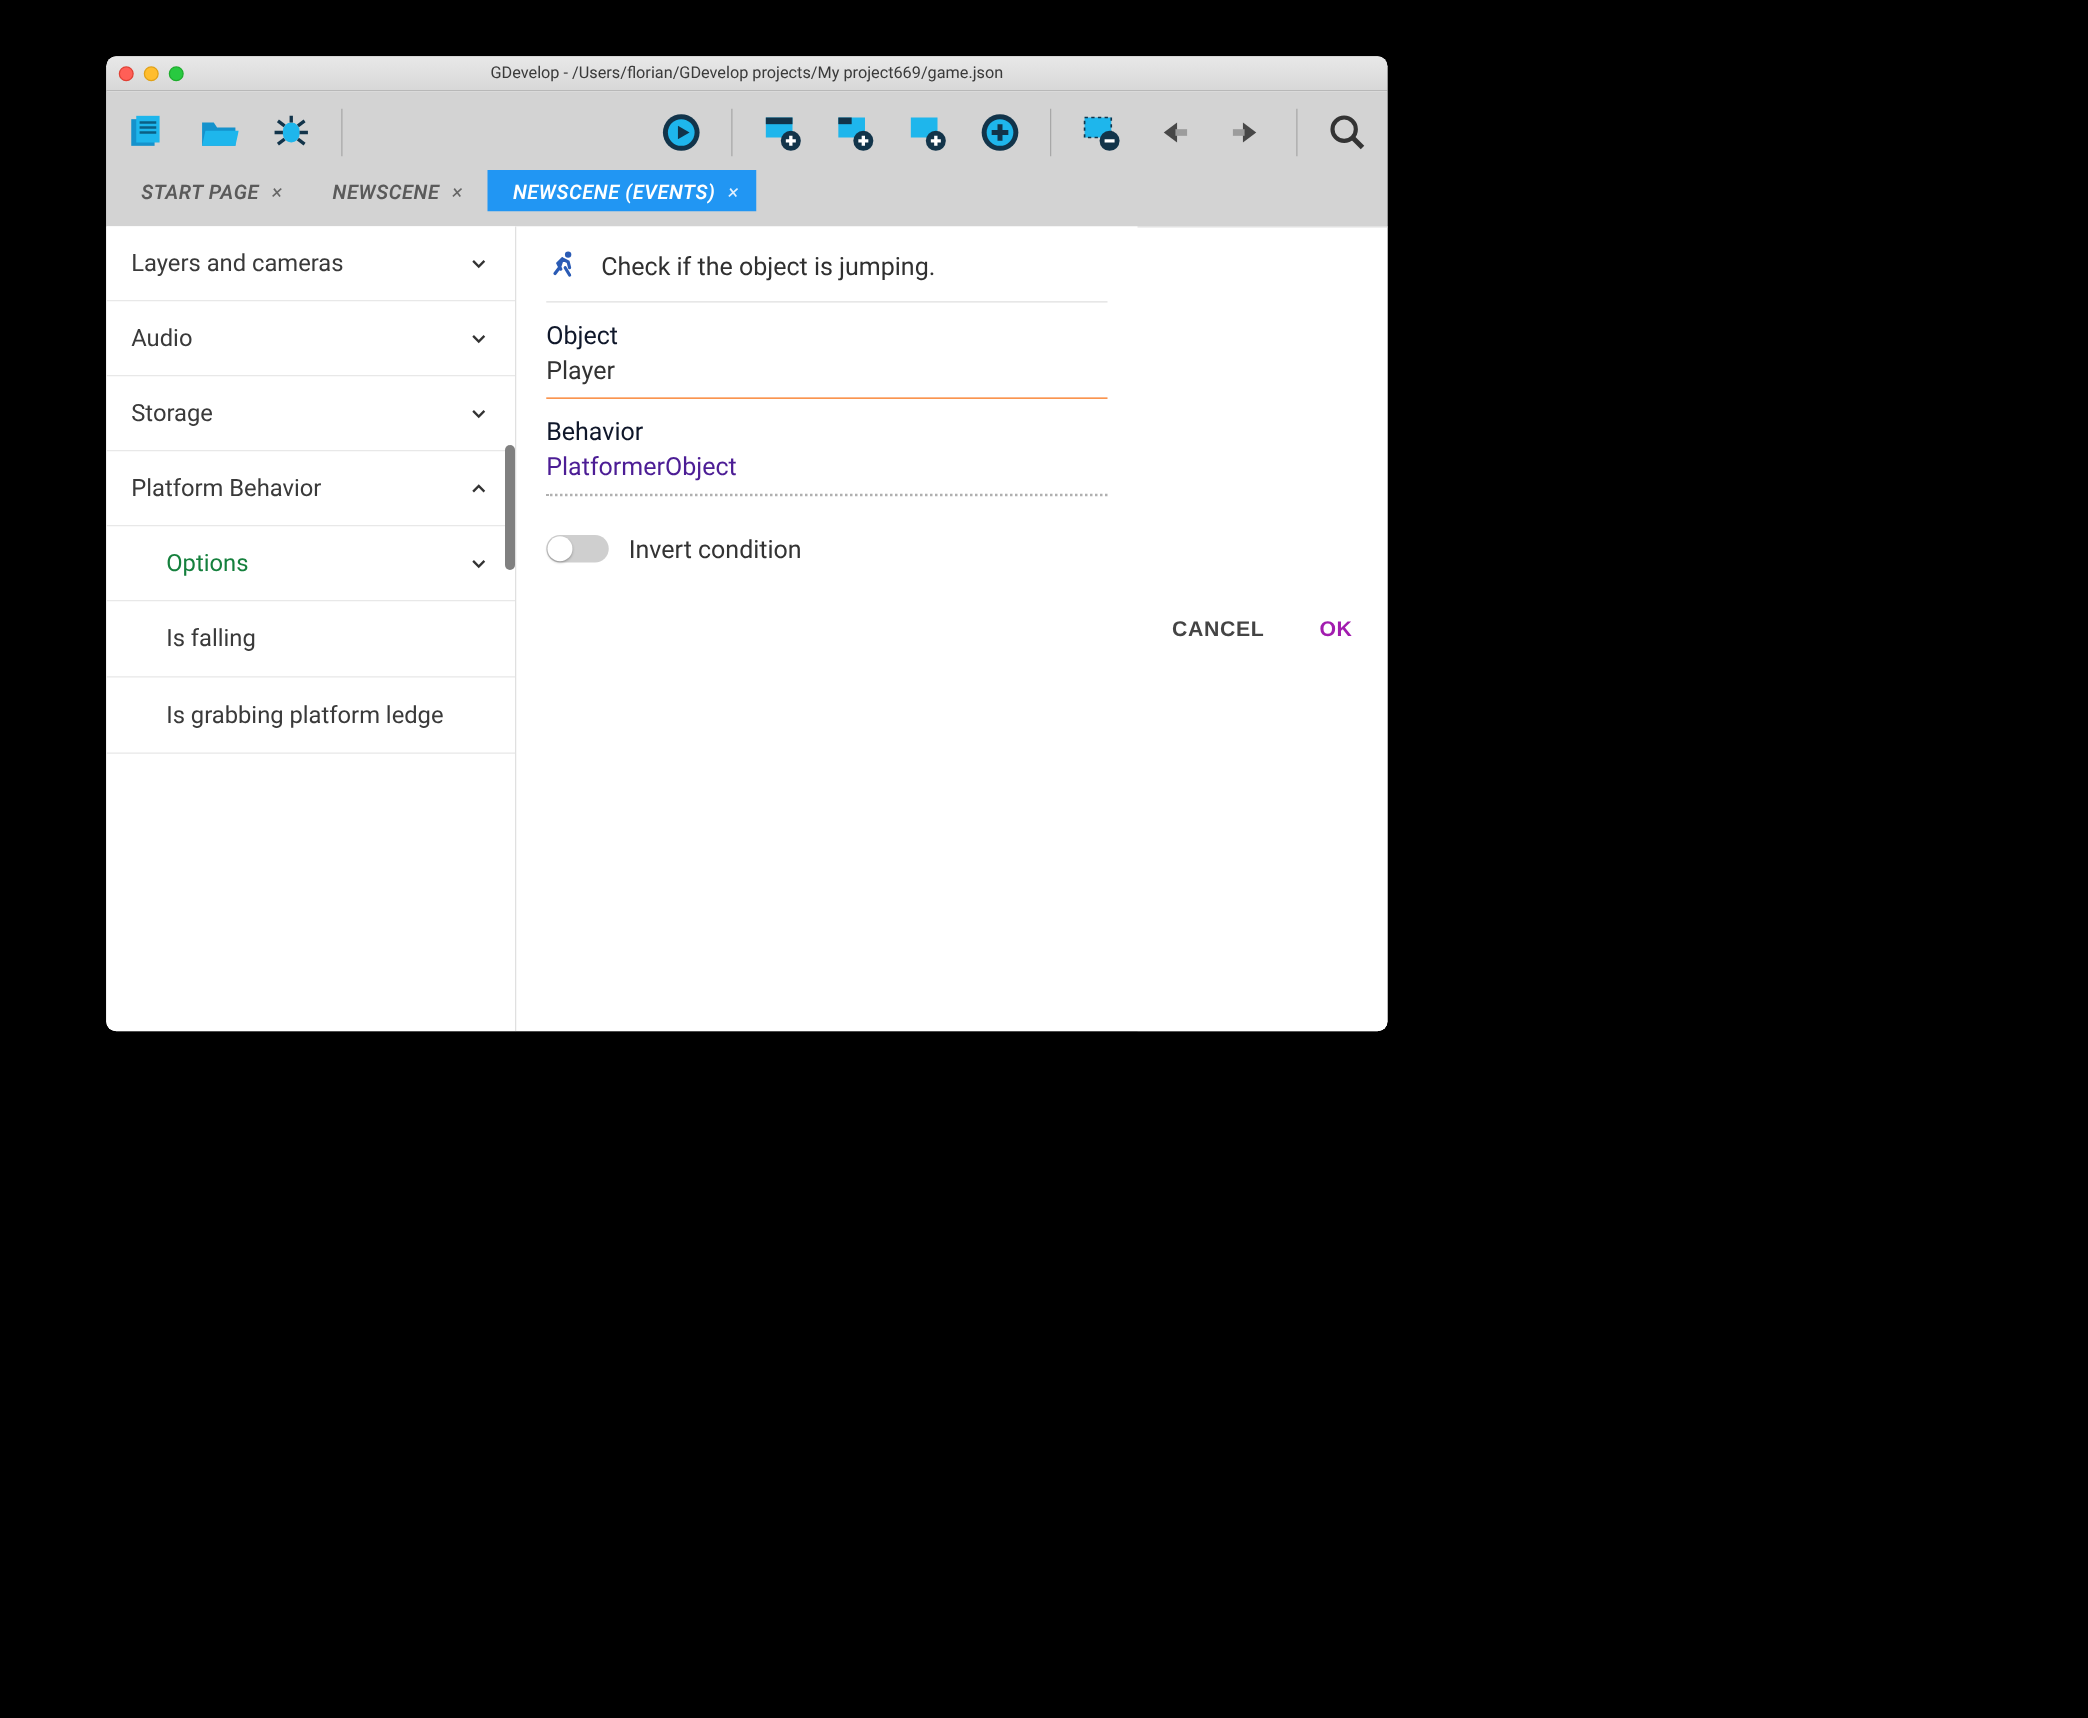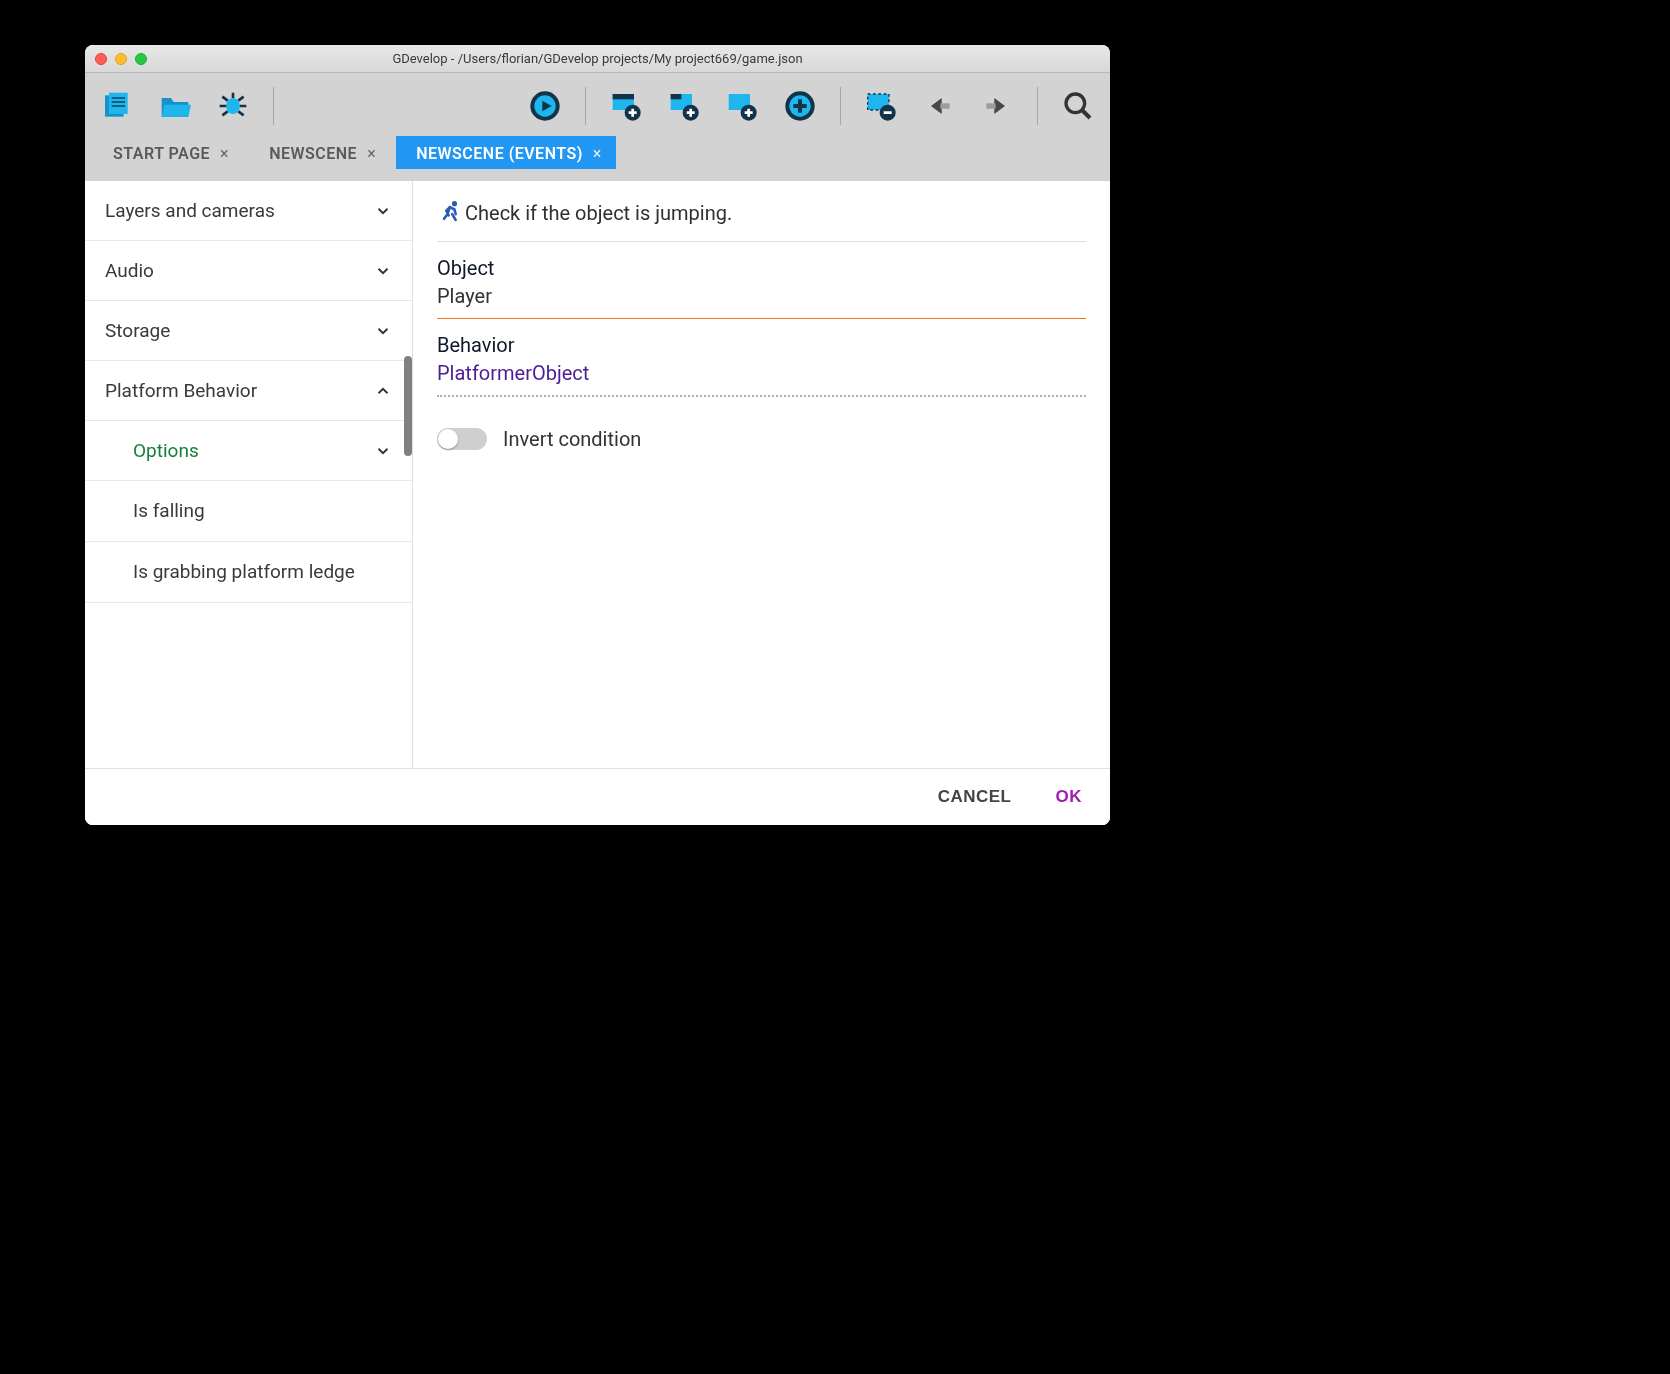--- a/index.html
+++ b/index.html
@@ -81,34 +81,35 @@
     height: 36px;
     align-items: flex-end;
   }
   .tab {
     padding: 8px 14px 6px 20px;
     font-size: 16px;
     font-weight: 600;
     color: #5a5a5a;
     display:flex; align-items:center; gap:10px;
     letter-spacing: 0.5px;
+    font-style: italic;
   }
   .tab.active {
     background: #2196f3;
     color: #fff;
   }
   .tab .close-x { font-size: 16px; font-weight: 400; color: #666; }
   .tab.active .close-x { color: #e0f0ff; }
 
   
   .dialog {
     flex: 1;
     background: #fff;
     display: flex;
-    flex-direction: column;
+    flex-direction: row;
   }
   .dialog-body {
     flex: 1;
     display: flex;
     overflow: hidden;
     position: relative;
   }
 
   
   .sidebar {
@@ -160,21 +161,21 @@
 
   
   .form {
     flex: 1;
     padding: 18px 24px 10px 24px;
     display: flex;
     flex-direction: column;
     gap: 14px;
   }
   .form-header {
-    display:flex; align-items:center; 
+    display:flex; align-items:center; gap: 16px;
     padding-bottom: 14px;
     border-bottom: 1px solid #e0e0e0;
   }
   .form-header .runner-icon { width: 28px; height: 28px; }
   .form-header .title { font-size: 20px; color: #303030; }
   .field-label {
     font-size: 20px;
     color: #0f172a;
   }
   .field-value {

